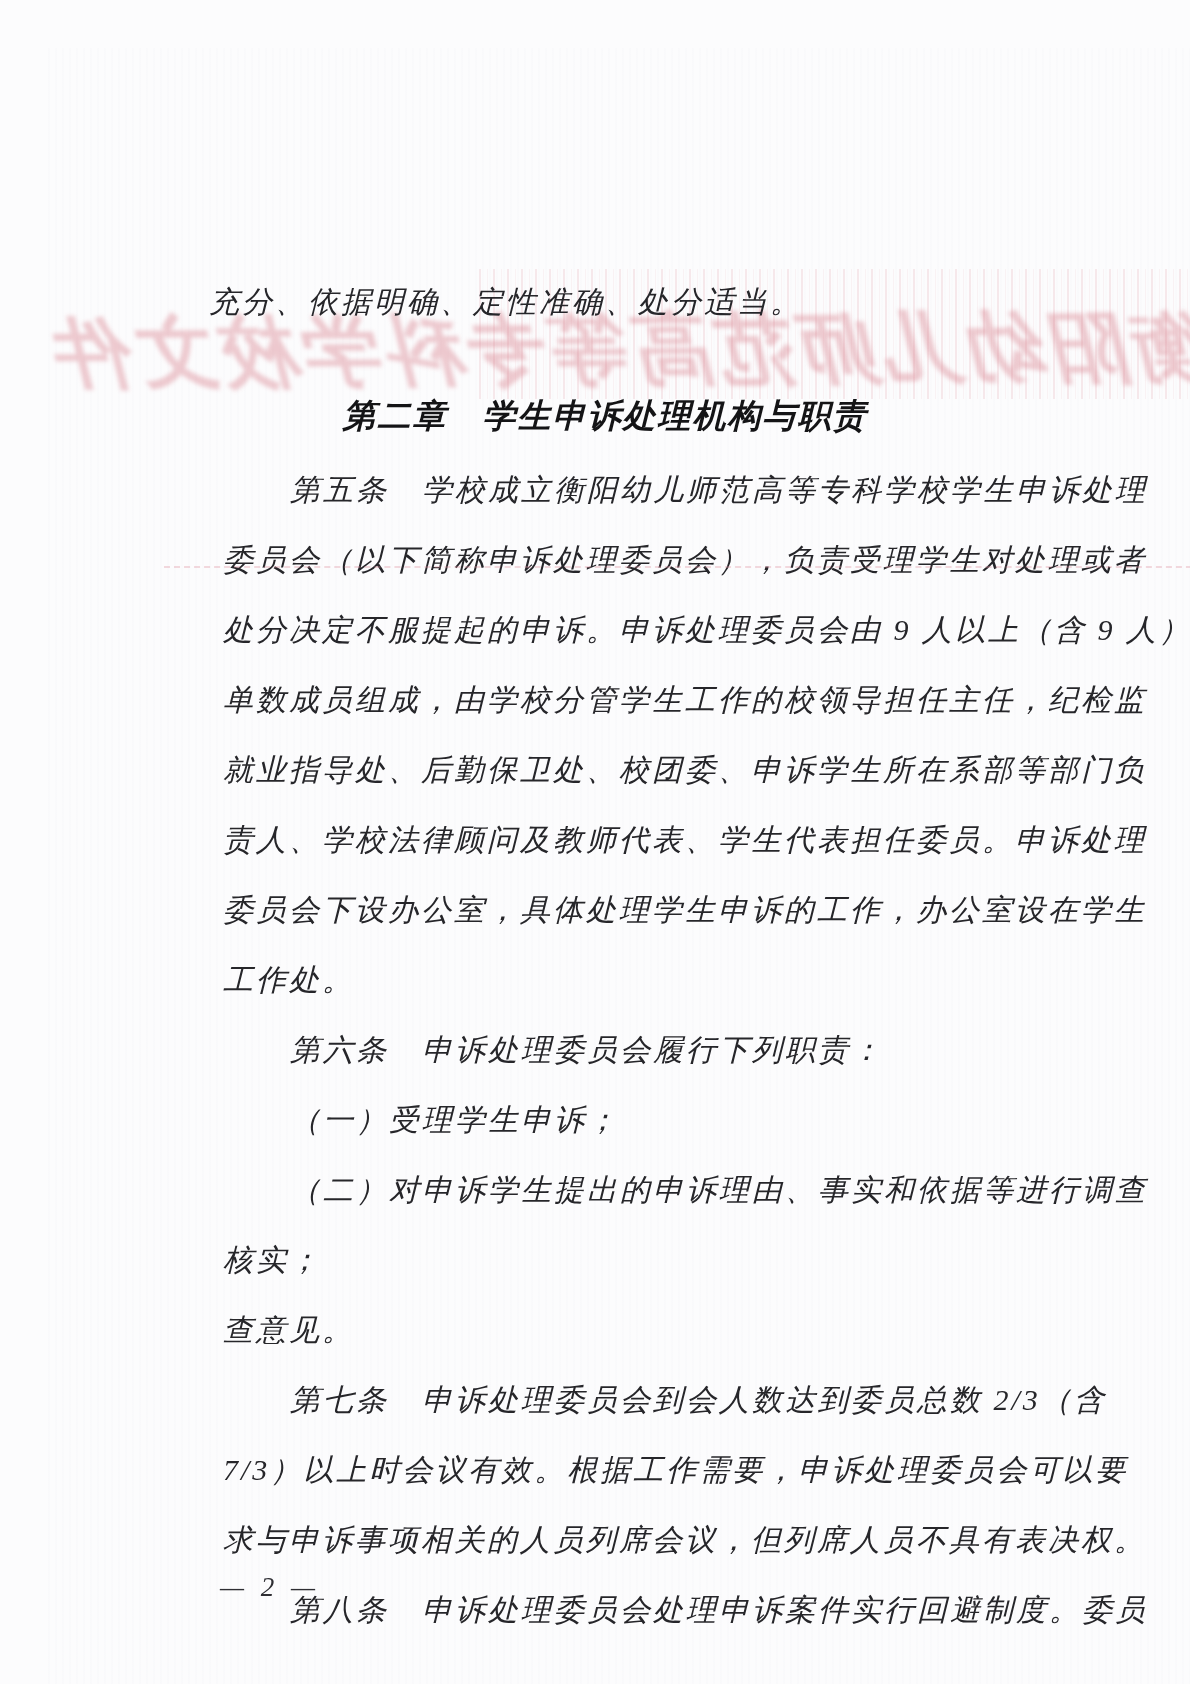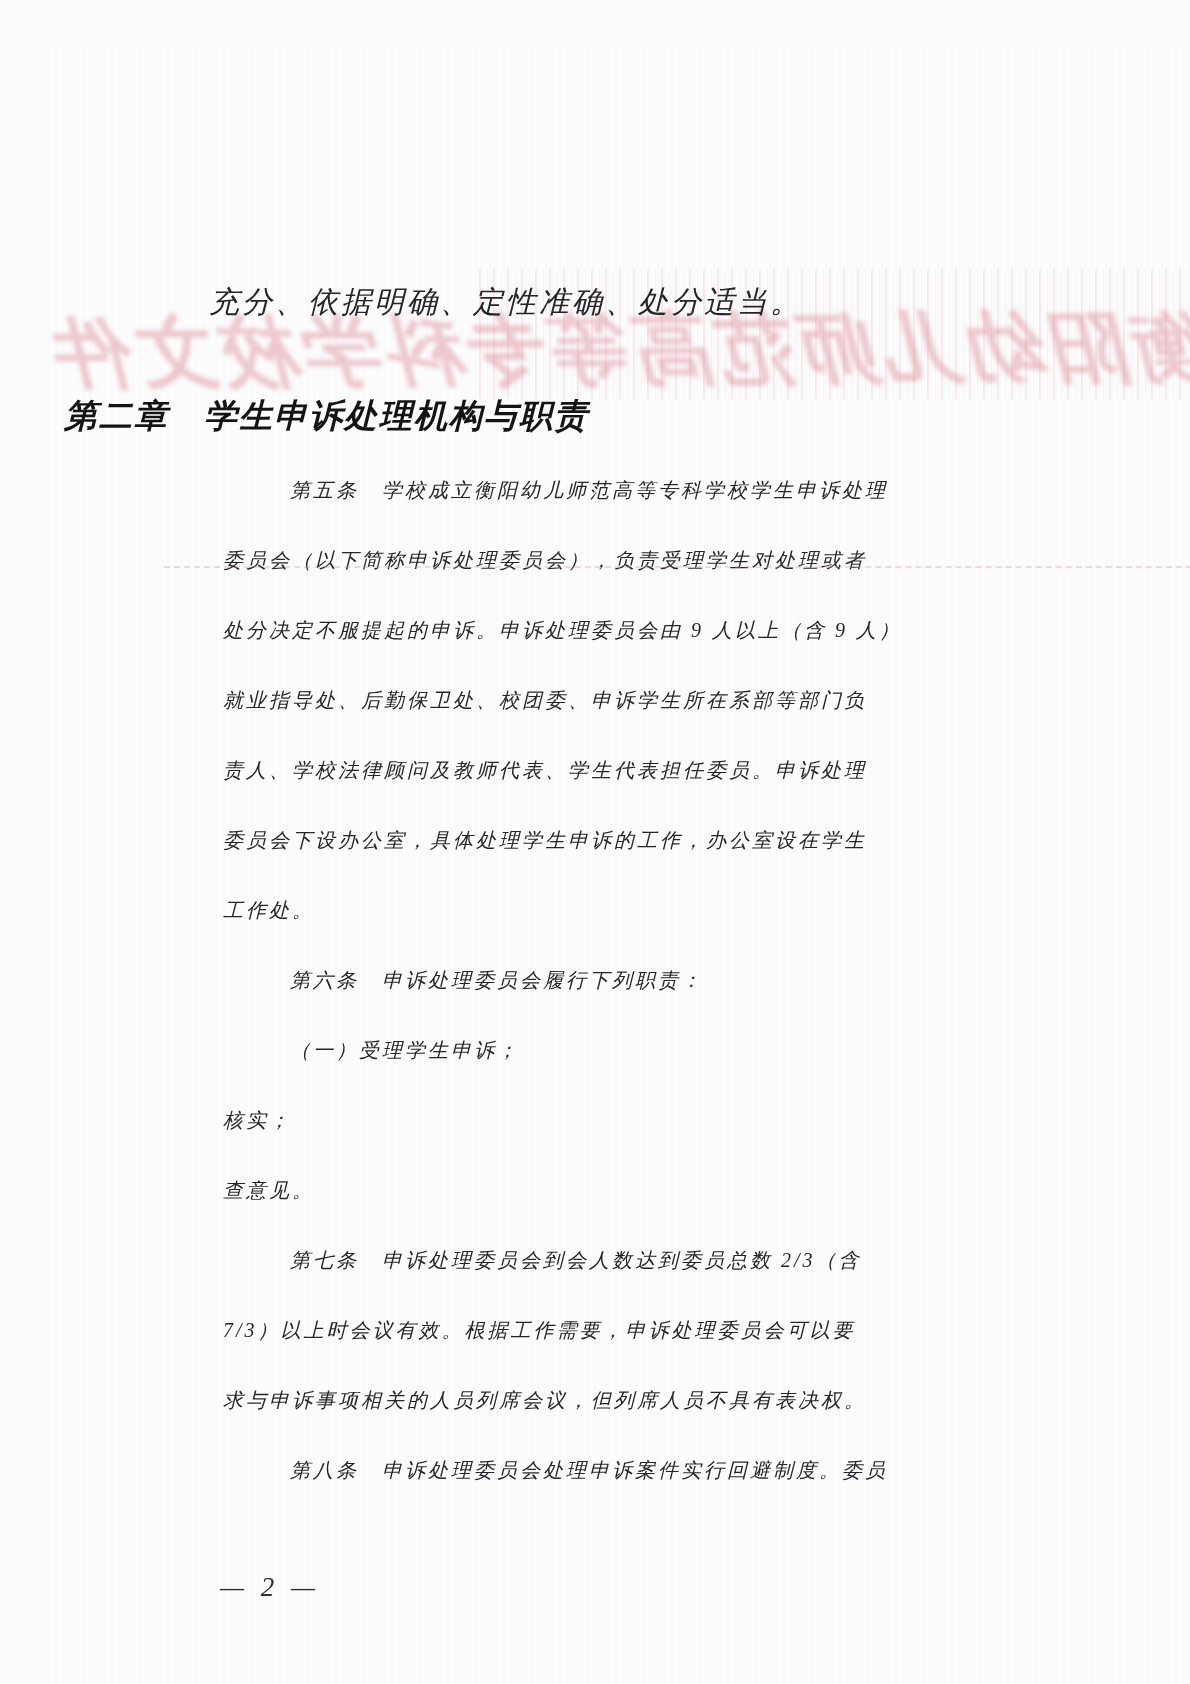--- a/index.html
+++ b/index.html
@@ -46,30 +46,31 @@
     font-family:"Liberation Serif","DejaVu Serif",serif;
     pointer-events:none;
   }
   .intro{
     position:absolute;left:145px;top:211px;width:910px;
     font-size:30px;line-height:54px;letter-spacing:3px;
     color:var(--ink);white-space:nowrap;
   }
   .heading{
     position:absolute;left:0;top:329px;width:1082px;
+    text-align:center;
     font-family:"Liberation Sans","DejaVu Sans",sans-serif;
     font-weight:700;font-size:33px;line-height:46px;letter-spacing:2px;
     color:var(--heading-ink);
   }
   .body-text{
     position:absolute;left:143px;top:383px;width:915px;
   }
   .line{
     height:54px;line-height:54px;
-    font-size:20px;letter-spacing:3px;
+    font-size:30px;letter-spacing:3px;
     color:var(--ink);white-space:nowrap;
   }
   .line.indent{padding-left:67px;}
   .footer{
     position:absolute;left:156px;top:1508px;
     font-size:27px;letter-spacing:5px;color:#2e2e33;
   }
   
   .pink-dotline{
     position:absolute;left:100px;top:502px;width:1058px;height:0;
@@ -102,26 +103,28 @@
   <div class="watermark">衡阳幼儿师范高等专科学校文件</div>
 
   <div class="intro">充分、依据明确、定性准确、处分适当。</div>
 
   <div class="heading">第二章　学生申诉处理机构与职责</div>
 
   <div class="body-text">
       <div class="line indent">第五条　学校成立衡阳幼儿师范高等专科学校学生申诉处理</div>
       <div class="line">委员会（以下简称申诉处理委员会），负责受理学生对处理或者</div>
       <div class="line">处分决定不服提起的申诉。申诉处理委员会由 9 人以上（含 9 人）</div>
+      <div class="line">单数成员组成，由学校分管学生工作的校领导担任主任，纪检监</div>
       <div class="line">就业指导处、后勤保卫处、校团委、申诉学生所在系部等部门负</div>
       <div class="line">责人、学校法律顾问及教师代表、学生代表担任委员。申诉处理</div>
       <div class="line">委员会下设办公室，具体处理学生申诉的工作，办公室设在学生</div>
       <div class="line">工作处。</div>
       <div class="line indent">第六条　申诉处理委员会履行下列职责：</div>
       <div class="line indent">（一）受理学生申诉；</div>
+      <div class="line indent">（二）对申诉学生提出的申诉理由、事实和依据等进行调查</div>
       <div class="line">核实；</div>
       <div class="line">查意见。</div>
       <div class="line indent">第七条　申诉处理委员会到会人数达到委员总数 2/3（含</div>
       <div class="line">7/3）以上时会议有效。根据工作需要，申诉处理委员会可以要</div>
       <div class="line">求与申诉事项相关的人员列席会议，但列席人员不具有表决权。</div>
       <div class="line indent">第八条　申诉处理委员会处理申诉案件实行回避制度。委员</div>
     </div>
 
   <div class="pink-dotline"></div>
 

